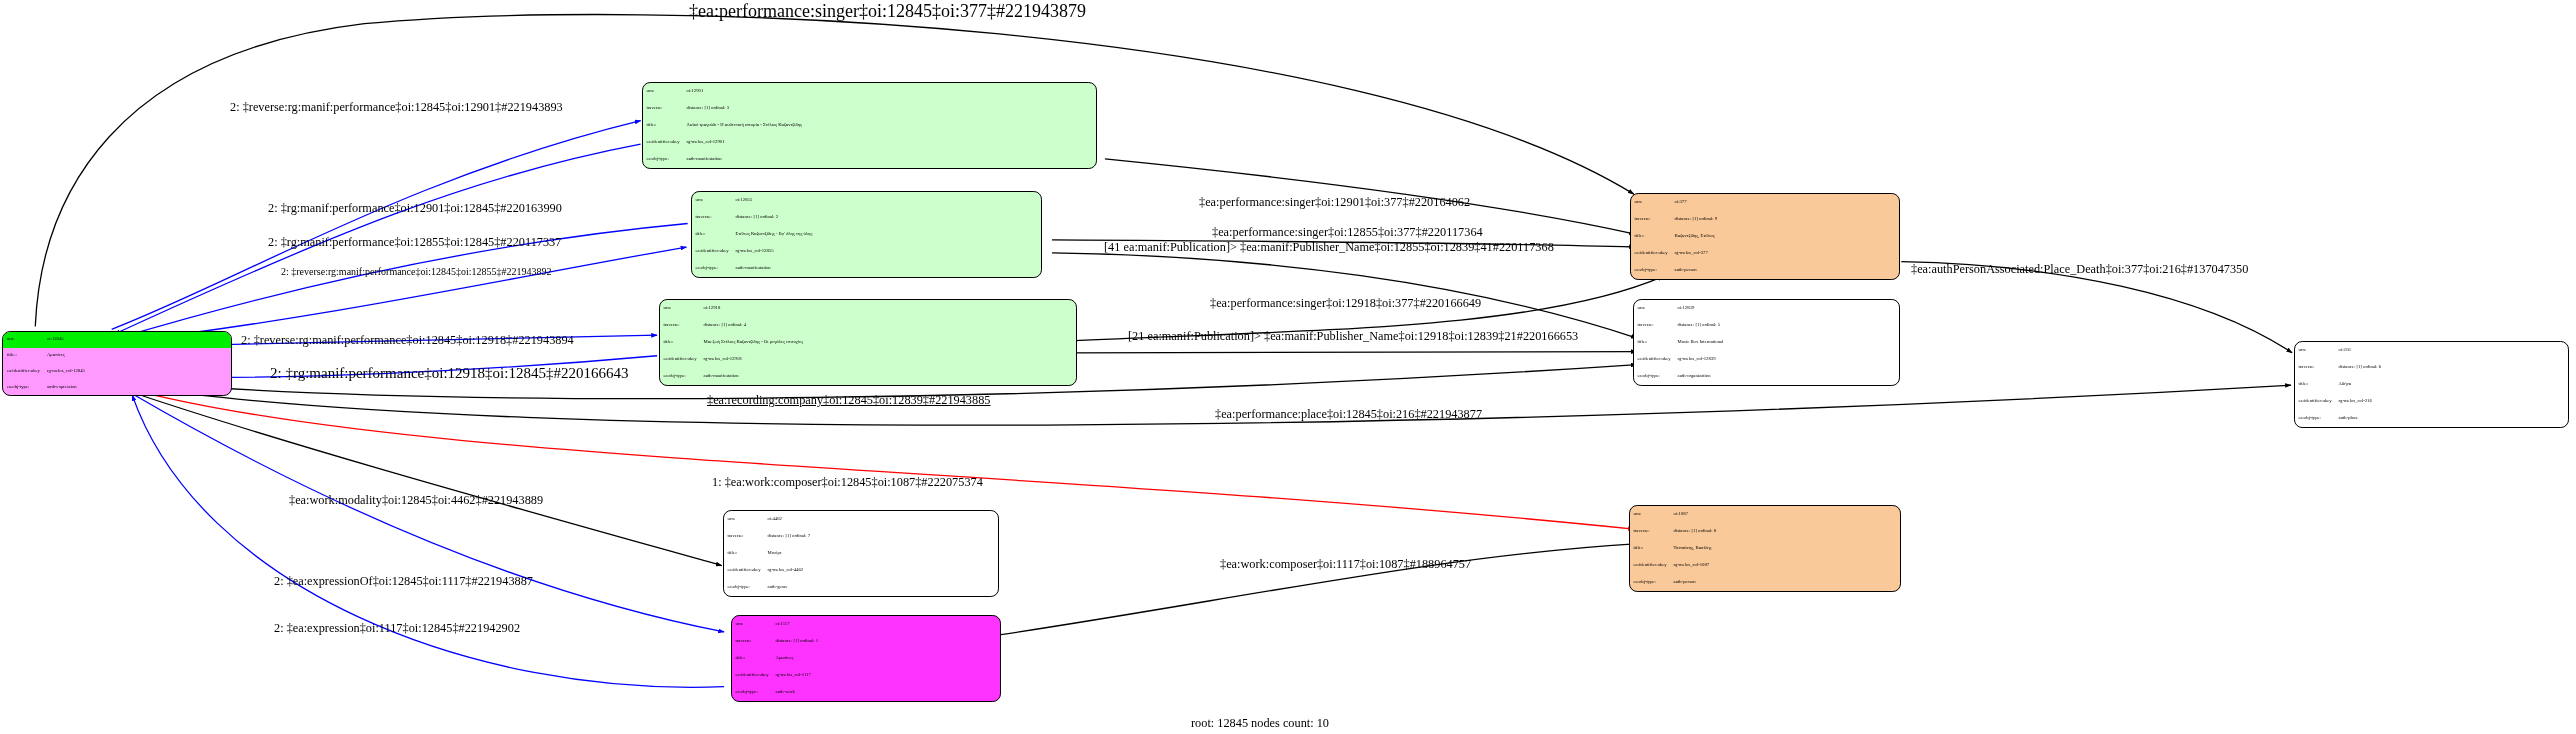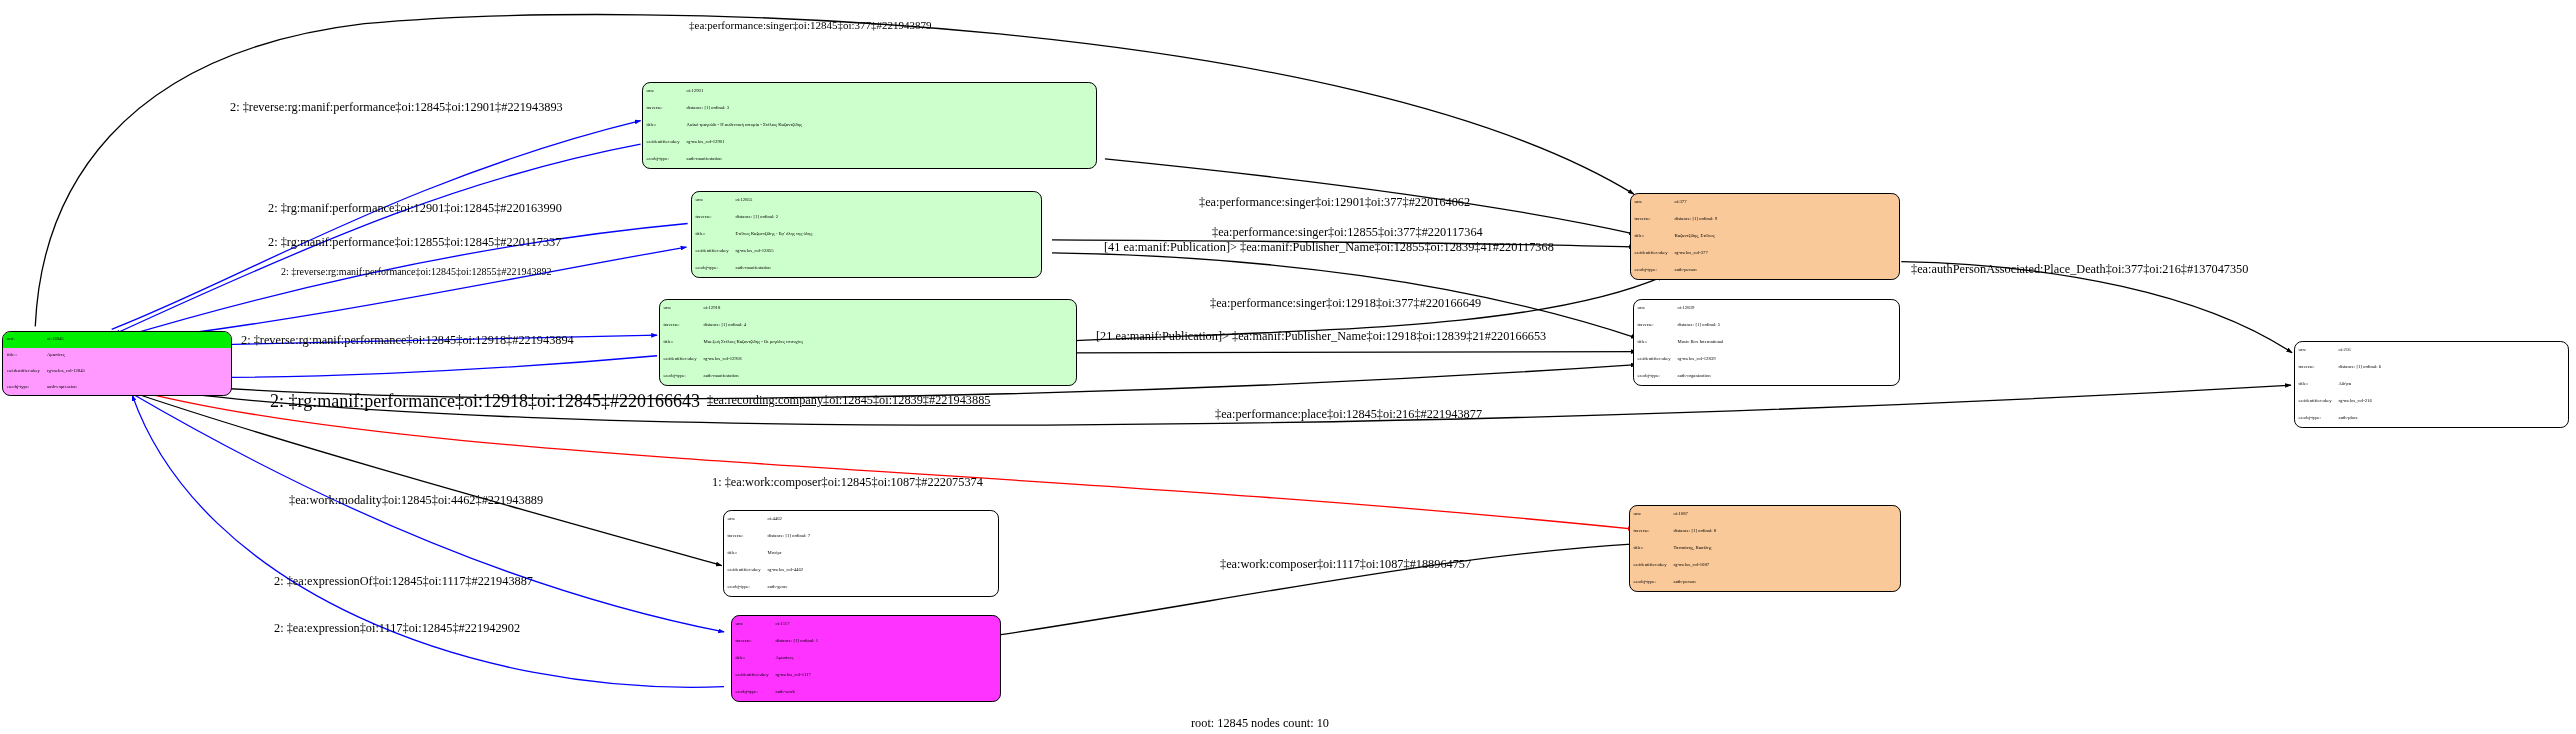--- a/index.html
+++ b/index.html
@@ -347,43 +347,43 @@
         <td class="v">rg-melos_col-1117</td>
       </tr>
       <tr>
         <td class="k">ea:obj-type:</td>
         <td class="v">auth-work</td>
       </tr>
     </tbody>
       </table>
   </div>
 
-  <div class="elabel" style="left: 689px; top: 2.4px; font-size: 11px; margin-top: 18px;">‡ea:performance:singer‡oi:12845‡oi:377‡#221943879</div>
+  <div class="elabel" style="left: 689px; top: 2.4px; font-size: 18px;">‡ea:performance:singer‡oi:12845‡oi:377‡#221943879</div>
 
   <div class="elabel" style="left: 230px; top: 101px; font-size: 12.3px;">2: ‡reverse:rg:manif:performance‡oi:12845‡oi:12901‡#221943893</div>
 
   <div class="elabel" style="left: 268px; top: 202px; font-size: 12.3px;">2: ‡rg:manif:performance‡oi:12901‡oi:12845‡#220163990</div>
 
   <div class="elabel" style="left: 268px; top: 236px; font-size: 12.3px;">2: ‡rg:manif:performance‡oi:12855‡oi:12845‡#220117337</div>
 
   <div class="elabel" style="left: 257px; top: 267px; font-size: 10px; margin-left: 24px;">2: ‡reverse:rg:manif:performance‡oi:12845‡oi:12855‡#221943892</div>
 
   <div class="elabel" style="left: 241px; top: 334px; font-size: 12.3px;">2: ‡reverse:rg:manif:performance‡oi:12845‡oi:12918‡#221943894</div>
 
-  <div class="elabel" style="left: 270px; top: 366px; font-size: 18px; margin-top: 26px;">2: ‡rg:manif:performance‡oi:12918‡oi:12845‡#220166643</div>
+  <div class="elabel" style="left: 270px; top: 366px; font-size: 15px;">2: ‡rg:manif:performance‡oi:12918‡oi:12845‡#220166643</div>
 
   <div class="elabel" style="left: 1199px; top: 196px; font-size: 12.3px;">‡ea:performance:singer‡oi:12901‡oi:377‡#220164062</div>
 
   <div class="elabel" style="left: 1212px; top: 226px; font-size: 12.3px;">‡ea:performance:singer‡oi:12855‡oi:377‡#220117364</div>
 
   <div class="elabel" style="left: 1104px; top: 241px; font-size: 12.3px;">[41 ea:manif:Publication]&gt; ‡ea:manif:Publisher_Name‡oi:12855‡oi:12839‡41#220117368</div>
 
   <div class="elabel" style="left: 1210px; top: 297px; font-size: 12.3px;">‡ea:performance:singer‡oi:12918‡oi:377‡#220166649</div>
 
-  <div class="elabel" style="left: 1096px; top: 330px; font-size: 12.3px; font-family: Liberation Serif, serif;">[21 ea:manif:Publication]&gt; ‡ea:manif:Publisher_Name‡oi:12918‡oi:12839‡21#220166653</div>
+  <div class="elabel" style="left: 1128px; top: 330px; font-size: 12.3px; font-family: Liberation Serif, serif;">[21 ea:manif:Publication]&gt; ‡ea:manif:Publisher_Name‡oi:12918‡oi:12839‡21#220166653</div>
 
   <div class="elabel" style="left: 1911px; top: 263px; font-size: 12.3px;">‡ea:authPersonAssociated:Place_Death‡oi:377‡oi:216‡#137047350</div>
 
   <div class="elabel" style="left: 707px; top: 394px; font-size: 12.3px; text-decoration: underline;">‡ea:recording:company‡oi:12845‡oi:12839‡#221943885</div>
 
   <div class="elabel" style="left: 1215px; top: 408px; font-size: 12.3px;">‡ea:performance:place‡oi:12845‡oi:216‡#221943877</div>
 
   <div class="elabel" style="left: 712px; top: 476px; font-size: 12.3px;">1: ‡ea:work:composer‡oi:12845‡oi:1087‡#222075374</div>
 
   <div class="elabel" style="left: 289px; top: 494px; font-size: 12.3px; text-align: center;">‡ea:work:modality‡oi:12845‡oi:4462‡#221943889</div>

